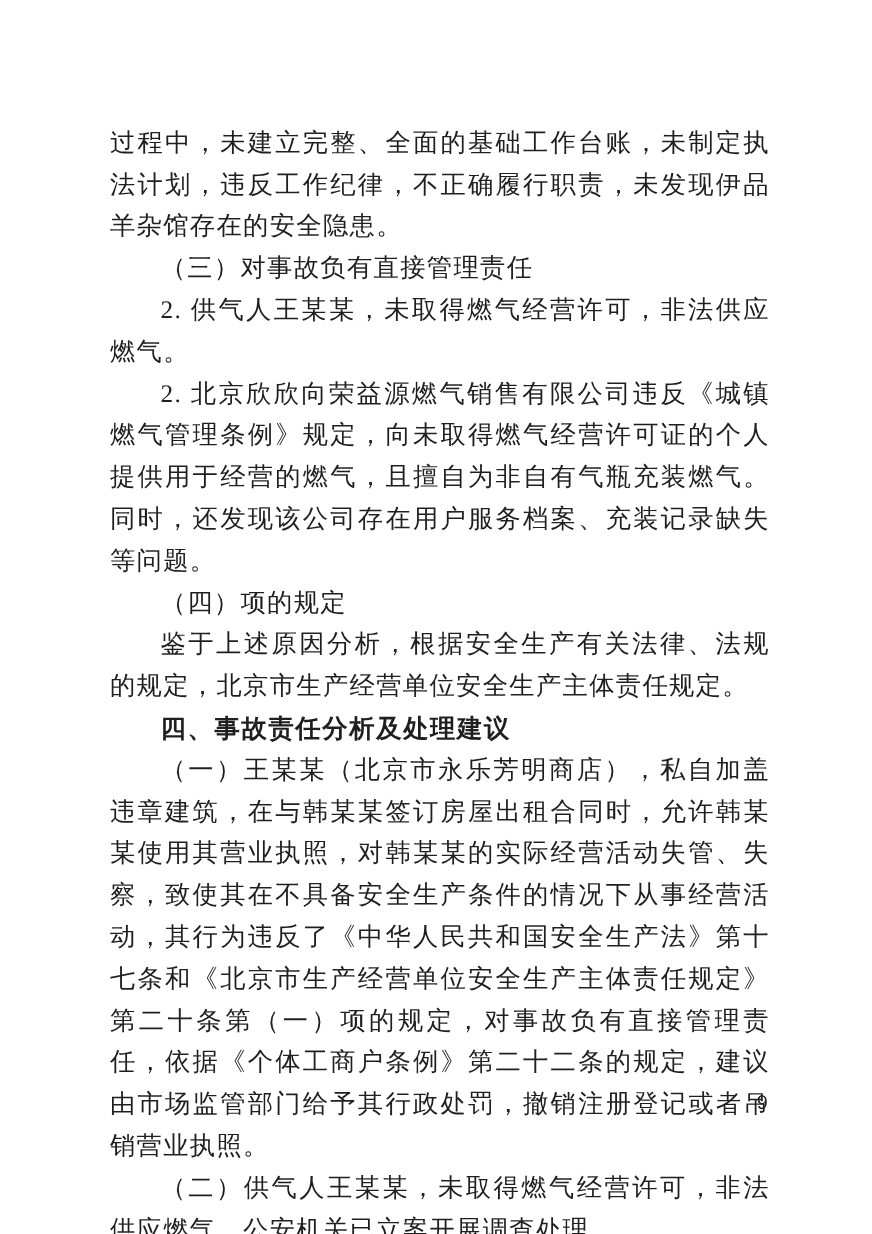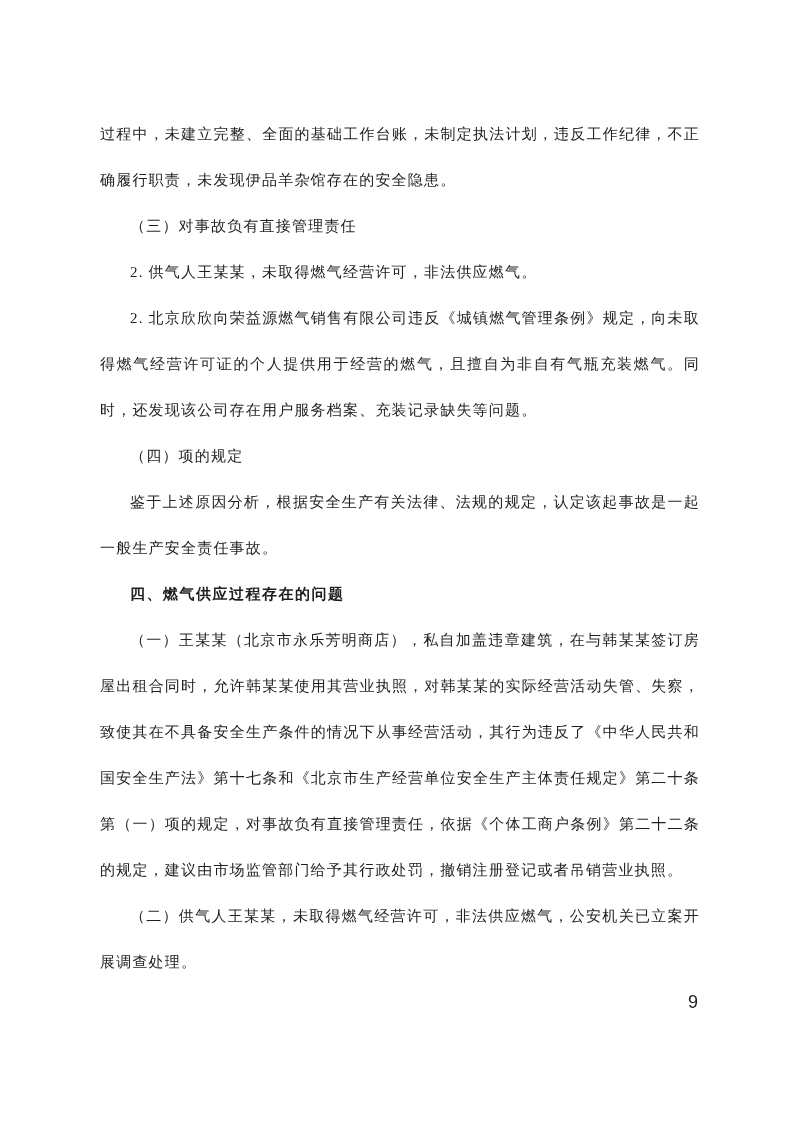--- a/index.html
+++ b/index.html
@@ -17,22 +17,22 @@
     color: #1f1f1f;
   }
   .content {
     position: absolute;
     left: 100px;
     top: 111px;
     width: 600px;
   }
   .content p {
     margin: 0;
-    font-size: 15px;
-    line-height: 46px;
+    font-size: 23px;
+    line-height: 38px;
     letter-spacing: 1.2px;
     text-align: justify;
     text-justify: inter-ideograph;
     word-break: break-all;
   }
   .content p.indent {
     text-indent: 2em;
   }
   .content p.no-indent {
     text-indent: 0;
@@ -61,19 +61,19 @@
 </head>
 <body>
 
 <div class="page">
   <div class="content">
     <p class="no-indent">过程中，未建立完整、全面的基础工作台账，未制定执法计划，违反工作纪律，不正确履行职责，未发现伊品羊杂馆存在的安全隐患。</p>
     <p class="indent kai">（三）对事故负有直接管理责任</p>
     <p class="indent">2. 供气人王某某，未取得燃气经营许可，非法供应燃气。</p>
     <p class="indent">2. 北京欣欣向荣益源燃气销售有限公司违反《城镇燃气管理条例》规定，向未取得燃气经营许可证的个人提供用于经营的燃气，且擅自为非自有气瓶充装燃气。同时，还发现该公司存在用户服务档案、充装记录缺失等问题。</p>
     <p class="indent kai">（四）项的规定</p>
-    <p class="indent">鉴于上述原因分析，根据安全生产有关法律、法规的规定，认定该起事故是一起一般生产安全责任事故。</p>
-    <p class="indent hei">四、燃气供应过程存在的问题</p>
+    <p class="indent">鉴于上述原因分析，根据安全生产有关法律、法规的规定，北京市生产经营单位安全生产主体责任规定。</p>
+    <p class="indent hei">四、事故责任分析及处理建议</p>
     <p class="indent">（一）王某某（北京市永乐芳明商店），私自加盖违章建筑，在与韩某某签订房屋出租合同时，允许韩某某使用其营业执照，对韩某某的实际经营活动失管、失察，致使其在不具备安全生产条件的情况下从事经营活动，其行为违反了《中华人民共和国安全生产法》第十七条和《北京市生产经营单位安全生产主体责任规定》第二十条第（一）项的规定，对事故负有直接管理责任，依据《个体工商户条例》第二十二条的规定，建议由市场监管部门给予其行政处罚，撤销注册登记或者吊销营业执照。</p>
     <p class="indent">（二）供气人王某某，未取得燃气经营许可，非法供应燃气，公安机关已立案开展调查处理。</p>
   </div>
   <div class="page-number">9</div>
 </div>
 
 </body></html>

